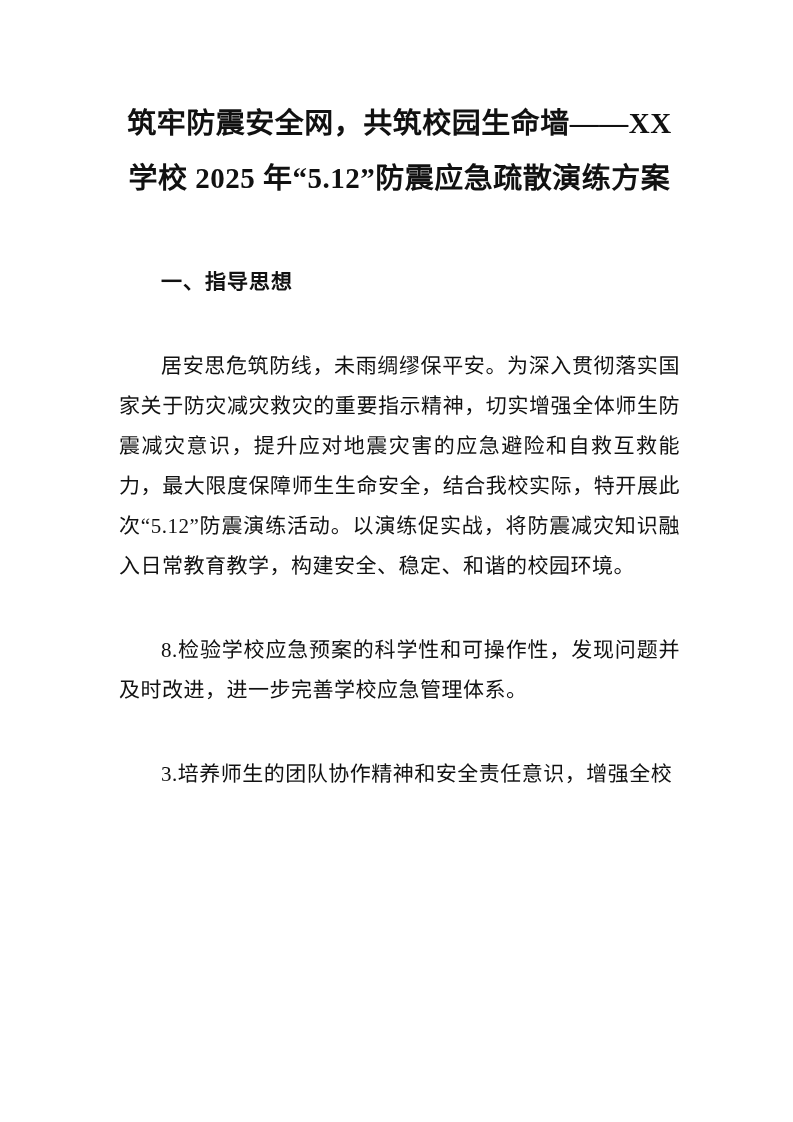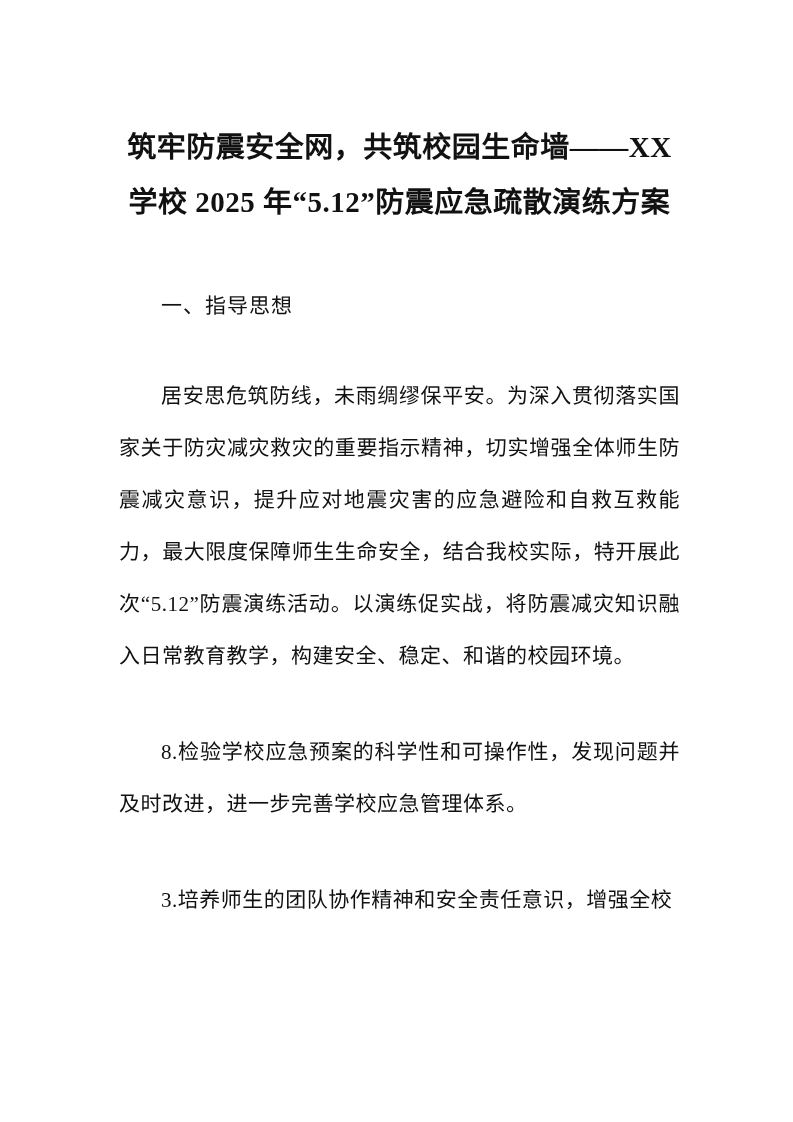--- a/index.html
+++ b/index.html
@@ -10,45 +10,45 @@
   body {
     width: 793px;
     height: 1122px;
     overflow: hidden;
     font-family: "Liberation Serif", "DejaVu Serif", serif;
   }
   .page {
     box-sizing: border-box;
     width: 793px;
     height: 1122px;
-    padding: 120px 113px 0 119px;
+    padding: 96px 113px 0 119px;
     background: #ffffff;
     color: #111111;
     overflow: hidden;
   }
   .doc-title {
     margin: 0 0 56px 0;
     font-size: 29px;
     line-height: 55px;
     font-weight: 700;
     text-align: center;
     letter-spacing: 0.5px;
   }
   .doc-heading {
     margin: 0 0 44px 0;
     font-size: 21px;
     line-height: 40px;
-    font-weight: 400;
+    font-weight: 700;
     text-indent: 2em;
     letter-spacing: 1px;
   }
   .doc-para {
     margin: 0 0 44px 0;
     font-size: 21px;
-    line-height: 52px;
+    line-height: 40px;
     font-weight: 400;
     text-indent: 2em;
     text-align: justify;
     text-justify: inter-ideograph;
     letter-spacing: 0.5px;
   }
 </style>
 </head>
 <body>
 

